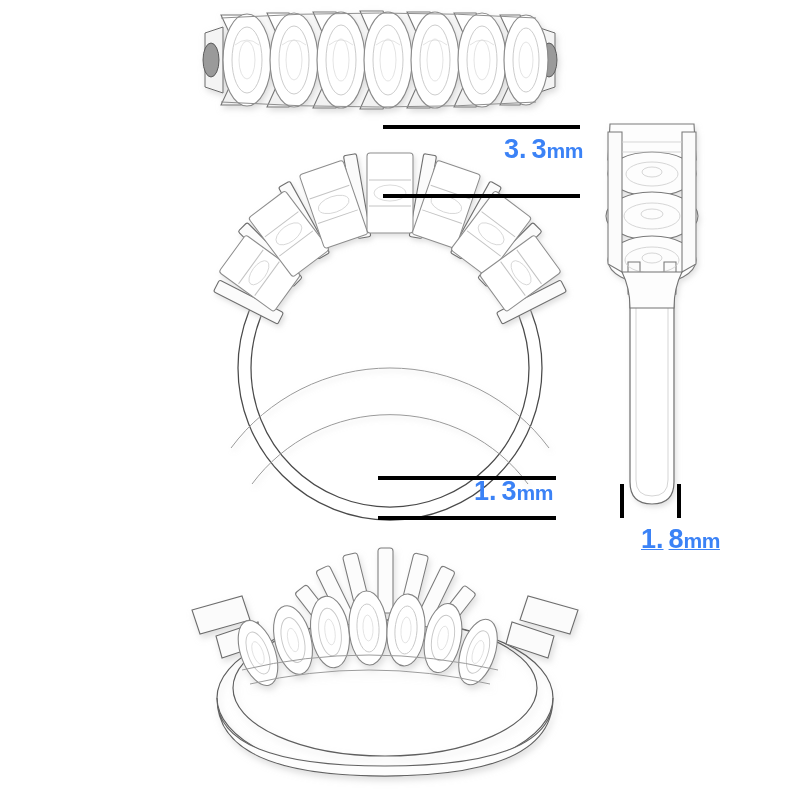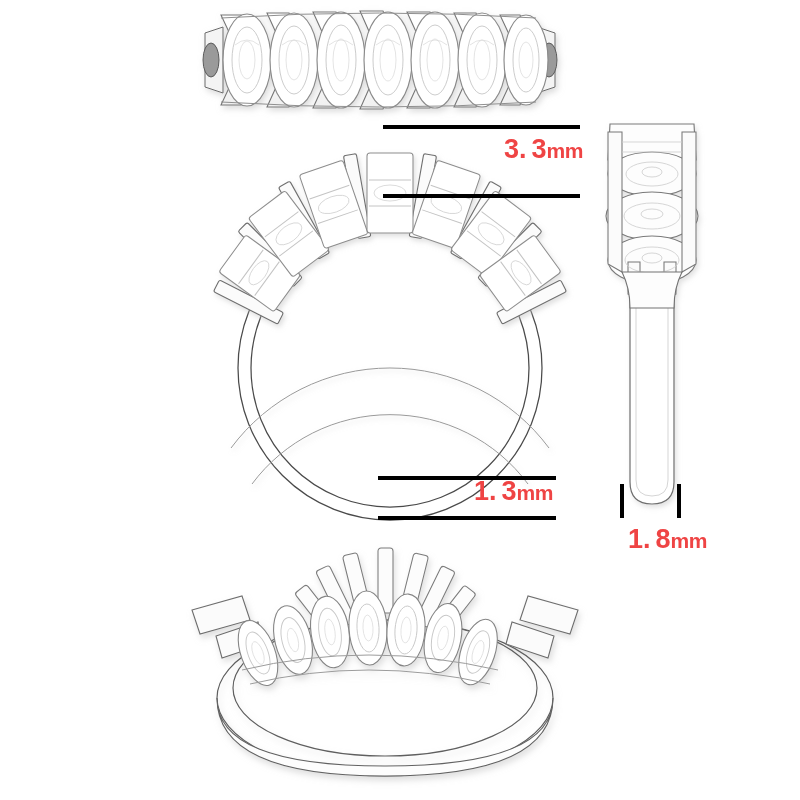--- a/index.html
+++ b/index.html
@@ -14,21 +14,21 @@
     height: 800px;
     background: #ffffff;
     overflow: hidden;
     font-family: "Liberation Sans", sans-serif;
   }
   .view { position: absolute; }
   .dim-label {
     position: absolute;
     font-family: "Liberation Sans", sans-serif;
     font-weight: bold;
-    color: #ef4444;
+    color: #3b82f6;
     white-space: nowrap;
     letter-spacing: 0px;
   }
   .dim-label .num { font-size: 27px; }
   .dim-label .unit { font-size: 21px; letter-spacing: -0.5px; }
   .dim-line {
     position: absolute;
     background: #000000;
     height: 4px;
   }
@@ -288,21 +288,21 @@
           <path d="M30,30 H90 M30,40 H90"></path>
         </g>
 
         <path d="M30,160 Q38,176 38,196 L82,196 Q82,176 90,160 Z" fill="#fdfdfd" stroke="#737373" stroke-width="1.1"></path>
       </g>
     </svg>
   </div>
 
   <div class="dim-tick" style="left:620px; top:484px; height:34px;"></div>
   <div class="dim-tick" style="left:677px; top:484px; height:34px;"></div>
-  <div class="dim-label" style="left:628px; top:524px;">
+  <div class="dim-label" style="left:641px; top:524px;text-decoration:underline;">
     <span class="num">1.</span><span class="num" style="padding-left:5px;">8</span><span class="unit">mm</span>
   </div>
 
   <div class="view" style="left:180px; top:548px;">
     <svg width="410" height="240" viewBox="0 0 410 240">
       <defs>
         <filter id="softshadow4" x="-20%" y="-20%" width="150%" height="150%">
           <feDropShadow dx="2" dy="4" stdDeviation="3" flood-color="#bfbfbf" flood-opacity="0.5"></feDropShadow>
         </filter>
       </defs>

